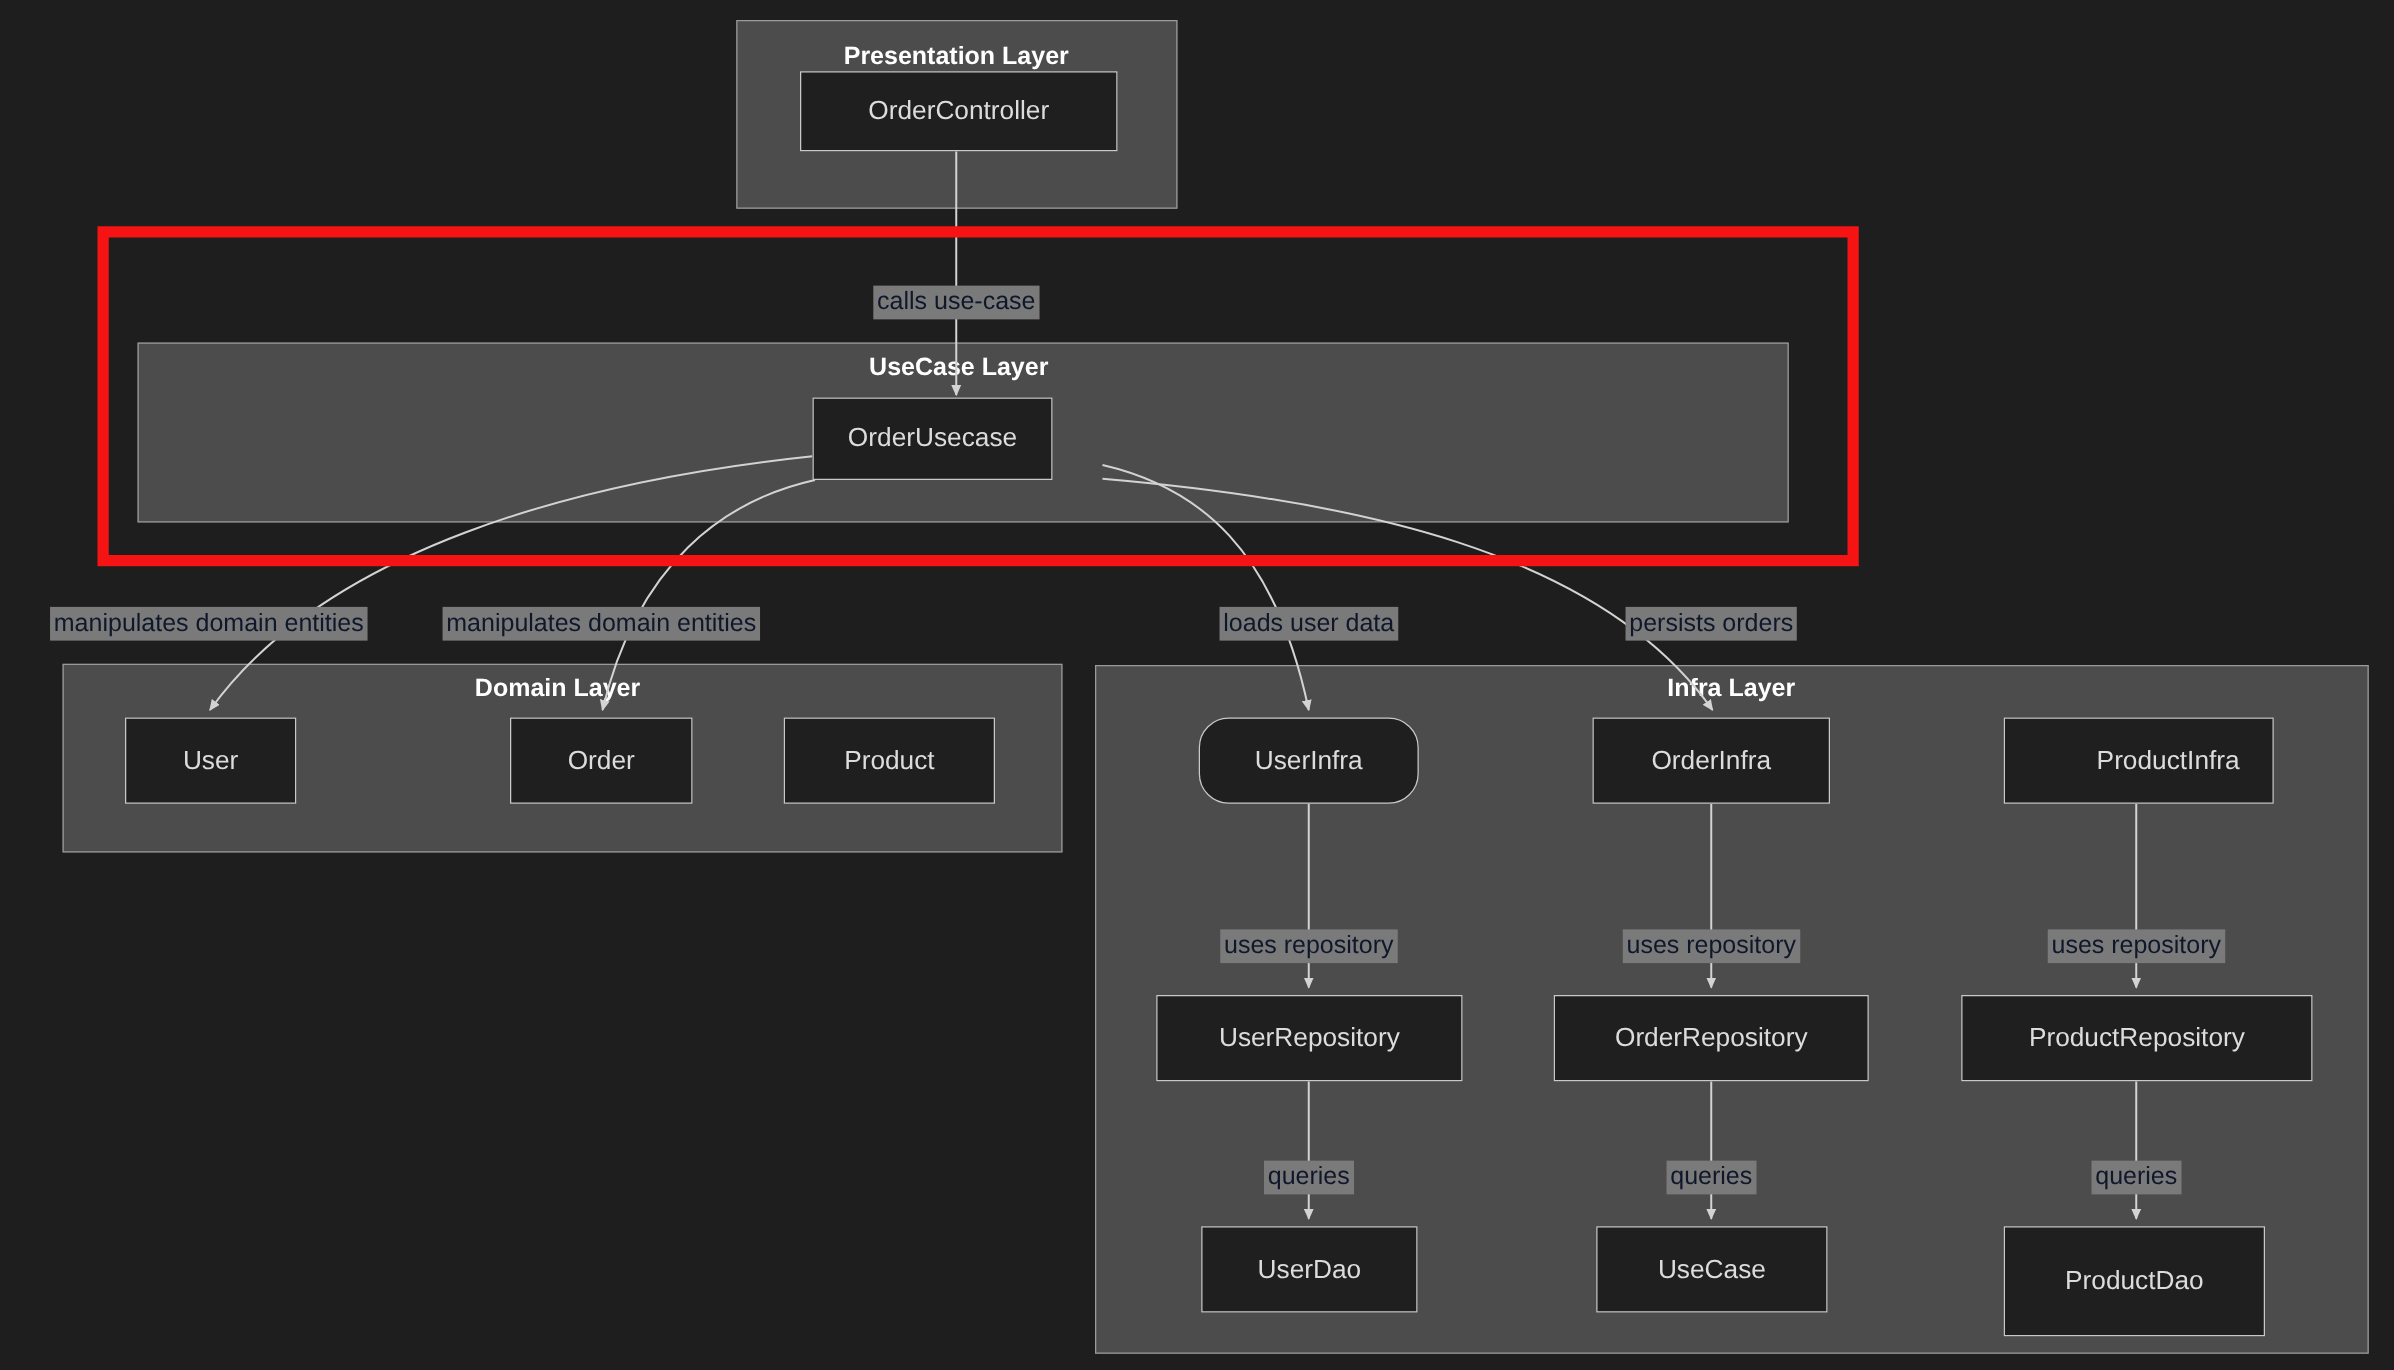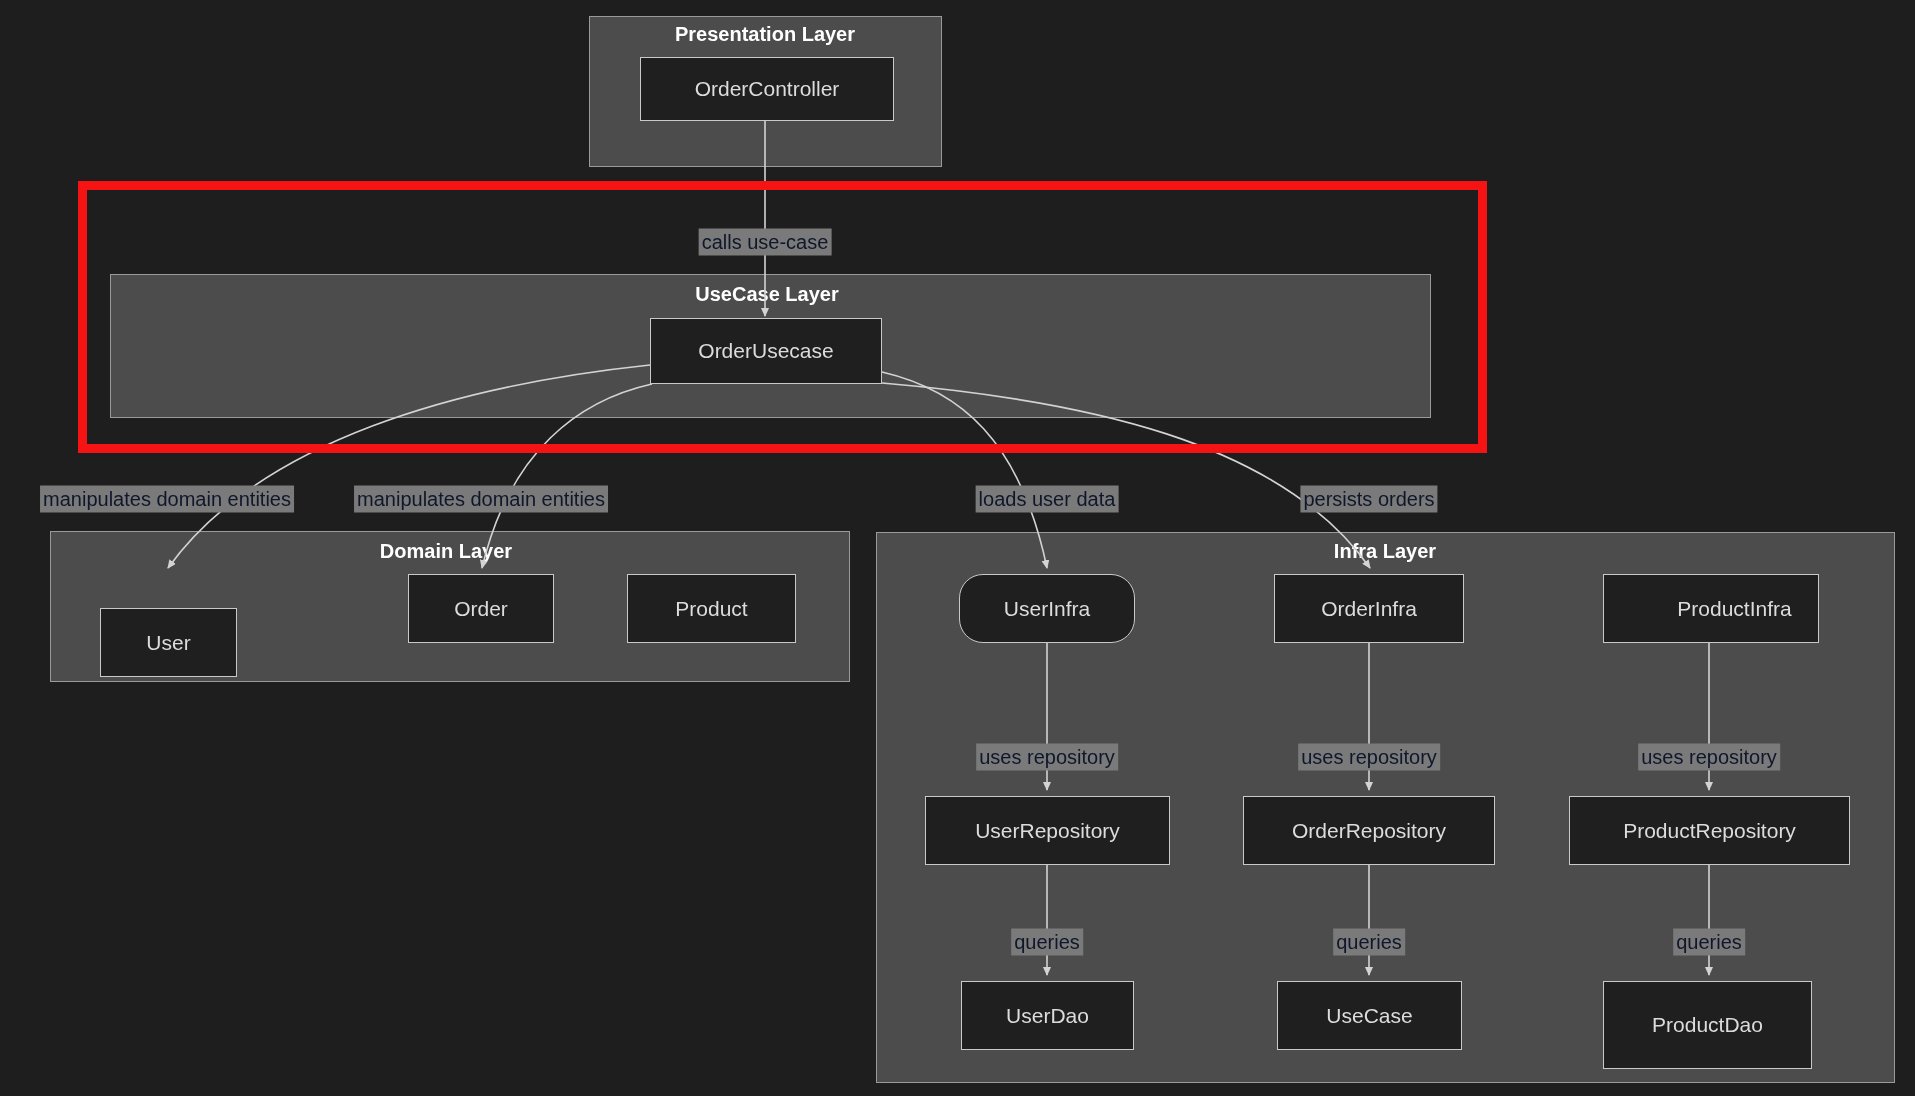--- a/index.html
+++ b/index.html
@@ -67,21 +67,21 @@
     background: transparent;
   }
 </style>
 </head>
 <body>
 
 <div id="canvas">
 
   <div id="clusters">
       <div class="cluster" style="left: 589px; top: 16px; width: 353px; height: 151px;"></div>
-      <div class="cluster-title" style="left: 765px; top: 23px; text-align: right;">Presentation Layer</div>
+      <div class="cluster-title" style="left: 765px; top: 34px; text-align: right;">Presentation Layer</div>
       <div class="cluster" style="left: 110px; top: 274px; width: 1321px; height: 144px;"></div>
       <div class="cluster-title" style="left: 767px; top: 283px;">UseCase Layer</div>
       <div class="cluster" style="left: 50px; top: 531px; width: 800px; height: 151px;"></div>
       <div class="cluster-title" style="left: 446px; top: 540px; text-align: right;">Domain Layer</div>
       <div class="cluster" style="left: 876px; top: 532px; width: 1019px; height: 551px;"></div>
       <div class="cluster-title" style="left: 1385px; top: 540px;">Infra Layer</div>
     </div>
 
   <svg class="edges" viewBox="0 0 1915 1096">
     <defs>
@@ -99,22 +99,22 @@
         <path d="M 1369 643 L 1369 790" fill="none" stroke="#d3d3d3" stroke-width="1.6" marker-end="url(#arrowhead)"></path>
         <path d="M 1709 643 L 1709 790" fill="none" stroke="#d3d3d3" stroke-width="1.6" marker-end="url(#arrowhead)"></path>
         <path d="M 1047 865 L 1047 975" fill="none" stroke="#d3d3d3" stroke-width="1.6" marker-end="url(#arrowhead)"></path>
         <path d="M 1369 865 L 1369 975" fill="none" stroke="#d3d3d3" stroke-width="1.6" marker-end="url(#arrowhead)"></path>
         <path d="M 1709 865 L 1709 975" fill="none" stroke="#d3d3d3" stroke-width="1.6" marker-end="url(#arrowhead)"></path>
       </g>
   </svg>
 
   <div id="nodes">
       <div class="node" style="left: 640px; top: 57px; width: 254px; height: 64px;">OrderController</div>
-      <div class="node" style="left: 650px; top: 318px; width: 232px; height: 66px;">OrderUsecase</div>
-      <div class="node" style="left: 100px; top: 608px; width: 137px; height: 69px;">User</div>
+      <div class="node" style="left: 650px; top: 318px; width: 192px; height: 66px;">OrderUsecase</div>
+      <div class="node" style="left: 100px; top: 574px; width: 137px; height: 69px;">User</div>
       <div class="node" style="left: 408px; top: 574px; width: 146px; height: 69px;">Order</div>
       <div class="node" style="left: 627px; top: 574px; width: 169px; height: 69px;">Product</div>
       <div class="node" style="left: 959px; top: 574px; width: 176px; height: 69px; border-radius: 24px;">UserInfra</div>
       <div class="node" style="left: 1274px; top: 574px; width: 190px; height: 69px;">OrderInfra</div>
       <div class="node" style="left: 1603px; top: 574px; width: 216px; height: 69px; padding-left: 47px;">ProductInfra</div>
       <div class="node" style="left: 925px; top: 796px; width: 245px; height: 69px;">UserRepository</div>
       <div class="node" style="left: 1243px; top: 796px; width: 252px; height: 69px;">OrderRepository</div>
       <div class="node" style="left: 1569px; top: 796px; width: 281px; height: 69px;">ProductRepository</div>
       <div class="node" style="left: 961px; top: 981px; width: 173px; height: 69px;">UserDao</div>
       <div class="node" style="left: 1277px; top: 981px; width: 185px; height: 69px;">UseCase</div>

